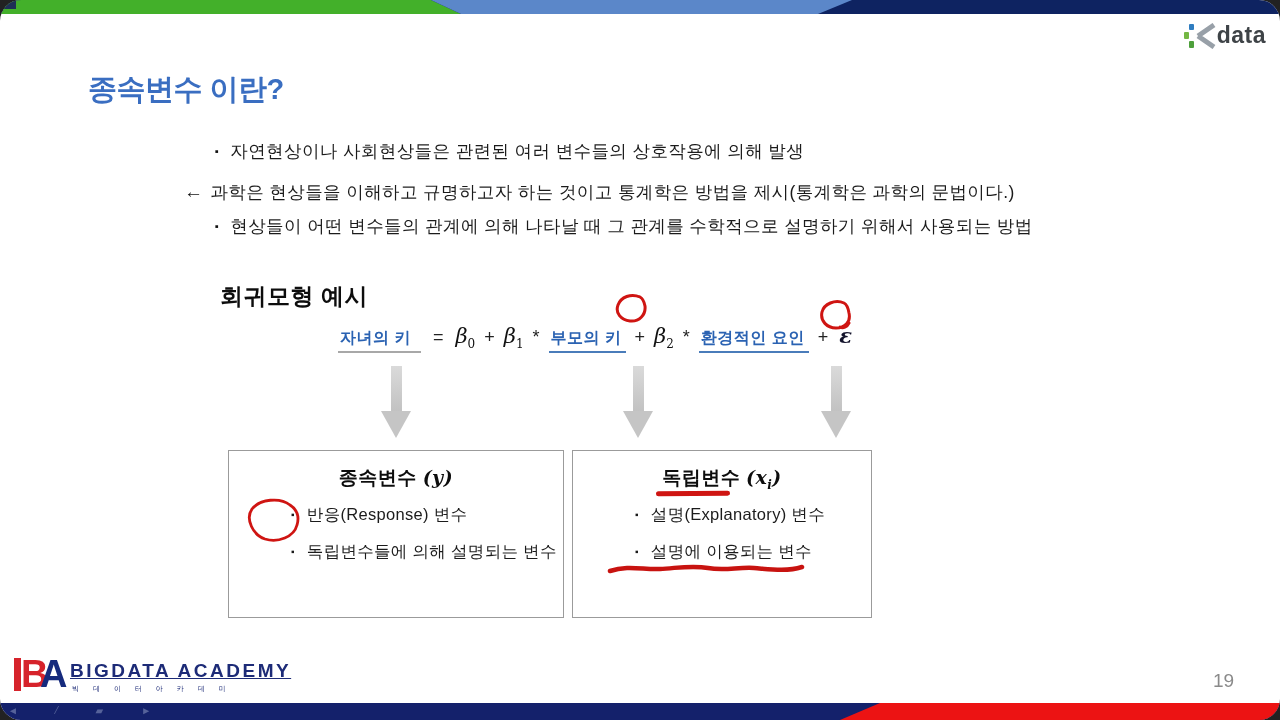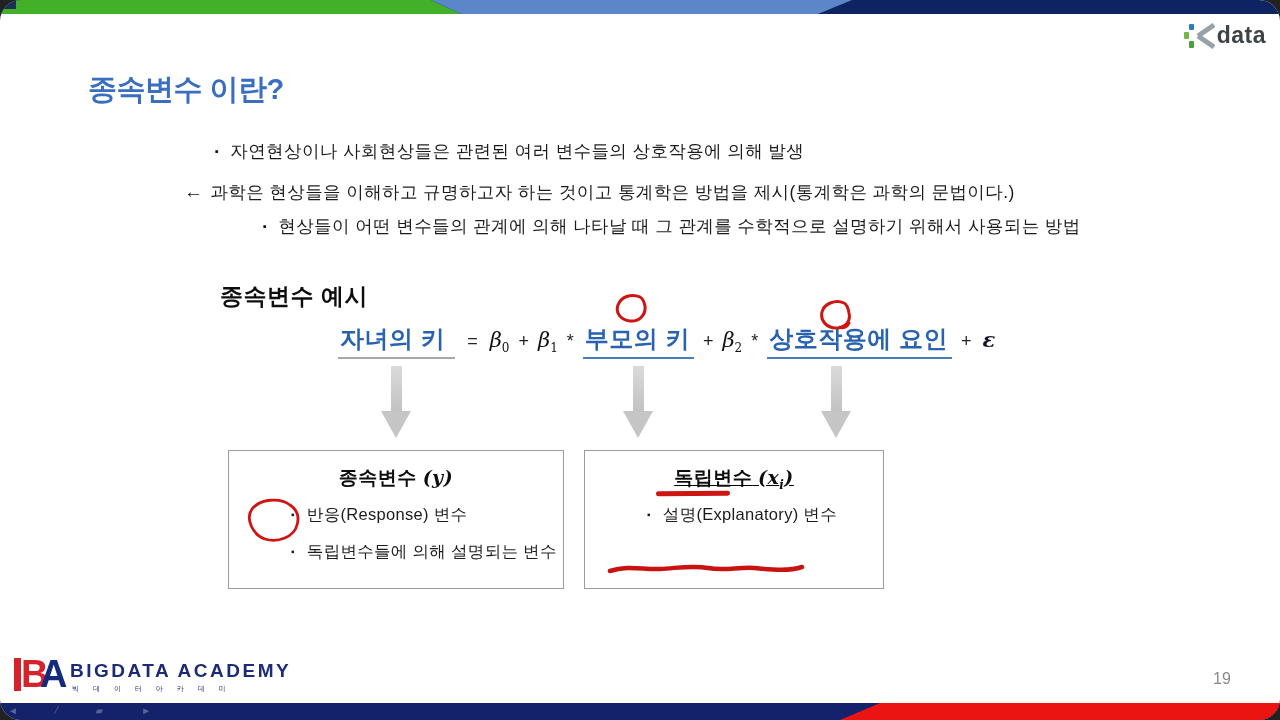--- a/index.html
+++ b/index.html
@@ -27,69 +27,69 @@
   
   .title { position:absolute; left:88px; top:70px; font-size:29px; font-weight:bold;
            color:#3a6ec1; letter-spacing:-0.5px; }
 
   
   .bullet-row { position:absolute; font-size:17.5px; color:#1b1b1b; letter-spacing:0.4px; white-space:nowrap; }
   .bullet-row .marker { font-size:11px; vertical-align:2px; margin-right:11px; color:#111; }
   .bullet-row .arrow-marker { font-size:19px; margin-right:7px; color:#111; }
   .row1 { left:215px; top:139px; }
   .row2 { left:184px; top:180px; }
-  .row3 { left:215px; top:214px;margin-left:48px; }
+  .row3 { left:215px; top:214px; }
 
   
   .example-heading { position:absolute; left:220px; top:281px; font-size:23px; font-weight:bold; color:#0d0d0d; letter-spacing:0.5px; }
 
   
   .equation { position:absolute; left:338px; top:323px; display:flex; align-items:baseline; white-space:nowrap; }
-  .eq-term { font-size:24px; font-weight:bold; color:#2a62b2; letter-spacing:0.5px;
+  .eq-term { font-size:16px; font-weight:bold; color:#2a62b2; letter-spacing:0.5px;
              padding:0 4px 2px 2px; border-bottom:2px solid #4a7cba; }
   .eq-term.u-gray { border-bottom-color:#a8a8a8; padding-right:10px; }
   .eq-op { font-size:18px; color:#222; margin:0 9px; }
   .eq-op.eq-equals { margin:0 12px; }
   .eq-beta { font-family:"DejaVu Serif", serif; font-style:italic; font-size:21px; color:#111; }
   .eq-beta sub { font-style:normal; font-size:12px; }
   .eq-eps { font-family:"DejaVu Serif", serif; font-style:italic; font-weight:bold; font-size:21px; color:#13132b; margin-left:2px; }
 
   
   .annotation { position:absolute; pointer-events:none; }
 
   
   .block-arrow { position:absolute; top:366px; width:30px; height:72px; }
   .block-arrow .shaft { position:absolute; left:9.5px; top:0; width:11px; height:45px;
       background:linear-gradient(to bottom, #dadada, #c2c2c2); }
   .block-arrow .head { position:absolute; left:0; top:45px; width:0; height:0;
       border-left:15px solid transparent; border-right:15px solid transparent; border-top:27px solid #c5c5c5; }
   .arrow1 { left:381px; } .arrow2 { left:623px; } .arrow3 { left:821px; }
 
   
-  .var-box { position:absolute; top:450px; height:139px; background:#fff; border:1.5px solid #9b9b9b; }
+  .var-box { position:absolute; top:450px; height:168px; background:#fff; border:1.5px solid #9b9b9b; }
   .box-dependent { left:228px; width:336px; }
-  .box-independent { left:584px; width:300px;text-decoration:underline; }
+  .box-independent { left:572px; width:300px; }
   .box-title { text-align:center; margin-top:14px; font-size:19px; font-weight:bold; color:#0d0d0d; letter-spacing:0.5px; }
   .box-var { font-family:"DejaVu Serif", serif; font-style:italic; font-weight:bold; font-size:19px; }
   .box-var sub { font-size:12px; }
   .box-item { position:absolute; left:22px; font-size:16.5px; color:#1b1b1b; letter-spacing:0.3px; white-space:nowrap;margin-left:40px; }
   .box-item .marker { font-size:10px; vertical-align:2px; margin-right:12px; }
   .item-a { top:53px; } .item-b { top:90px; }
 
   
   .footer-brand { position:absolute; left:8px; top:654px; display:flex; align-items:flex-start; }
   .ba-mark { position:relative; width:56px; height:40px; font-weight:bold; font-size:38px; line-height:40px; }
   .ba-bar { position:absolute; left:6px; top:4px; width:7px; height:33px; background:#d6232b; }
   .ba-b { position:absolute; left:13px; top:0; color:#d6232b; font-family:"Liberation Sans", sans-serif; }
   .ba-a { position:absolute; left:32px; top:0; color:#152a7d; }
   .ba-text { margin-left:6px; padding-top:6px; }
-  .ba-name { font-size:19px; font-weight:bold; color:#1d2b77; letter-spacing:2.5px; }
+  .ba-name { font-size:19px; font-weight:bold; color:#1d2b77; letter-spacing:2.5px;text-decoration:underline; }
   .ba-sub { font-size:7px; color:#1d2b77; letter-spacing:6px; margin-top:2px; margin-left:2px; }
 
-  .page-number { position:absolute; left:1213px; top:670px; font-size:16px; color:#8a8a8a; }
+  .page-number { position:absolute; left:1213px; top:670px; font-size:19px; color:#8a8a8a; }
 
   
   .bottombar { position:absolute; left:0; top:703px; width:1280px; height:17px; background:#14216b; }
   .bottombar .seg-red { position:absolute; left:828px; top:0; width:452px; height:17px; background:#ec1313;
       clip-path:polygon(52px 0, 452px 0, 452px 17px, 12px 17px); }
   .ghost-icons { position:absolute; left:8px; top:705px; display:flex; gap:38px;
       color:rgba(185,198,224,0.4); font-size:10px; line-height:12px; }
 </style>
 </head>
 <body>
@@ -119,34 +119,34 @@
   <div class="bullet-row row1">
     <span class="marker">▪</span><span>자연현상이나 사회현상들은 관련된 여러 변수들의 상호작용에 의해 발생</span>
   </div>
   <div class="bullet-row row2">
     <span class="arrow-marker">←</span><span>과학은 현상들을 이해하고 규명하고자 하는 것이고 통계학은 방법을 제시(통계학은 과학의 문법이다.)</span>
   </div>
   <div class="bullet-row row3">
     <span class="marker">▪</span><span>현상들이 어떤 변수들의 관계에 의해 나타날 때 그 관계를 수학적으로 설명하기 위해서 사용되는 방법</span>
   </div>
 
-  <div class="example-heading">종속변수 예시</div>
+  <div class="example-heading">회귀모형 예시</div>
 
   <div class="equation">
     <span class="eq-term u-gray">자녀의 키</span>
     <span class="eq-op eq-equals">=</span>
     <span class="eq-beta"><span>β</span><sub>0</sub></span>
     <span class="eq-op">+</span>
     <span class="eq-beta"><span>β</span><sub>1</sub></span>
     <span class="eq-op">*</span>
     <span class="eq-term">부모의 키</span>
     <span class="eq-op">+</span>
     <span class="eq-beta"><span>β</span><sub>2</sub></span>
     <span class="eq-op">*</span>
-    <span class="eq-term">상호작용에 요인</span>
+    <span class="eq-term">환경적인 요인</span>
     <span class="eq-op">+</span>
     <span class="eq-eps">ε</span>
   </div>
 
   <svg class="annotation" style="left:614px; top:293px;" width="36" height="32" viewBox="0 0 36 32">
     <path d="M26 4 C17 0 7 4 4 12 C1 20 7 27 16 28 C25 29 32 22 31 13 C30 8 28 5 26 4" stroke="#cf1512" stroke-width="3" fill="none" stroke-linecap="round"></path>
   </svg>
   <svg class="annotation" style="left:818px; top:299px;" width="38" height="34" viewBox="0 0 38 34">
     <path d="M26 4 C17 0 6 5 4 13 C2 22 9 29 18 29 C27 29 33 23 31 14 C30 8 28 5 26 4 M31 24 C29 28 25 30 22 28" stroke="#cf1512" stroke-width="3" fill="none" stroke-linecap="round"></path>
   </svg>
@@ -177,20 +177,23 @@
     </div>
   </div>
 
   <div class="var-box box-independent">
     <div class="box-title">
       <span>독립변수</span>
       <span class="box-var"><span>(x</span><sub>i</sub><span>)</span></span>
     </div>
     <div class="box-item item-a">
       <span class="marker">▪</span><span>설명(Explanatory) 변수</span>
+    </div>
+    <div class="box-item item-b">
+      <span class="marker">▪</span><span>설명에 이용되는 변수</span>
     </div>
   </div>
 
   <svg class="annotation" style="left:246px; top:497px;" width="56" height="48" viewBox="0 0 56 48">
     <path d="M44 8 C34 0 14 2 6 12 C-1 22 7 38 19 42 C32 46 48 40 51 28 C54 18 50 12 44 8" stroke="#cf1512" stroke-width="2.8" fill="none" stroke-linecap="round"></path>
   </svg>
   <div class="annotation" style="left:656px; top:491px; width:74px; height:4.5px; background:#cf1512; border-radius:3px; transform:rotate(-0.6deg);"></div>
   <svg class="annotation" style="left:606px; top:561px;" width="200" height="16" viewBox="0 0 200 16">
     <path d="M4 10 C22 4 38 9 54 8 C72 7 86 4 102 7 C118 10 132 6 148 7 C162 8 180 11 196 6" stroke="#c81310" stroke-width="4.5" fill="none" stroke-linecap="round"></path>
   </svg>

